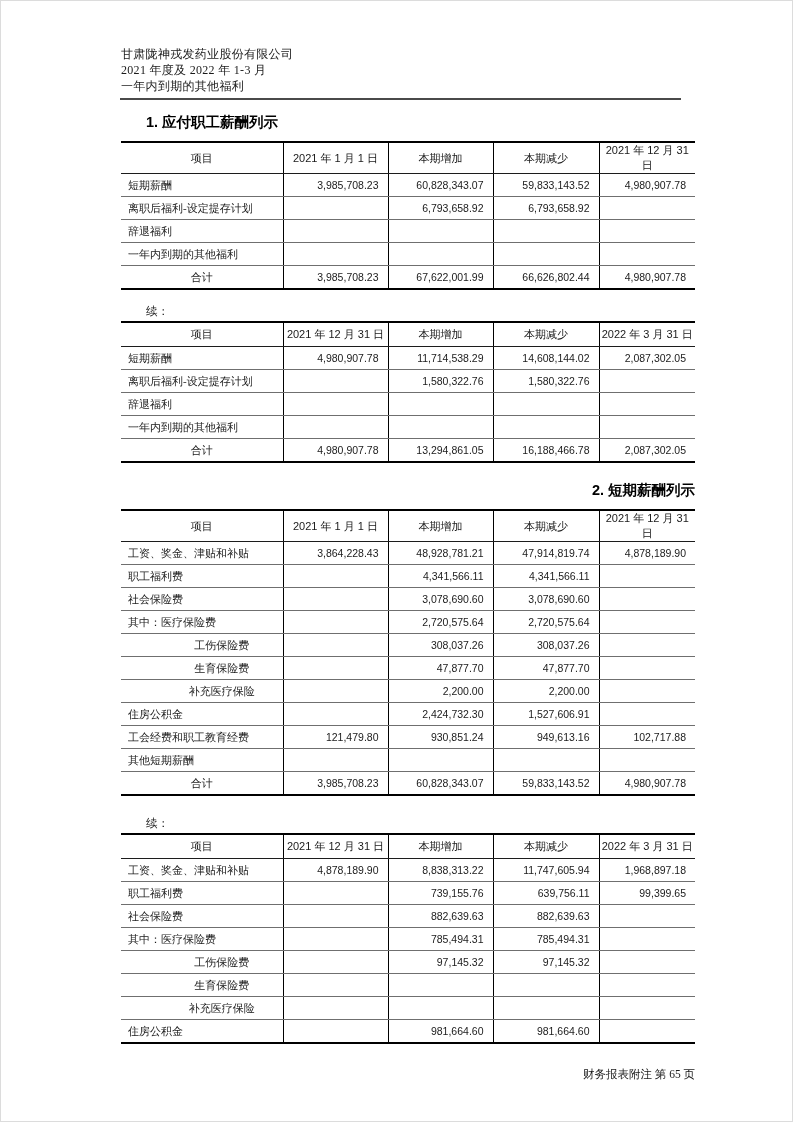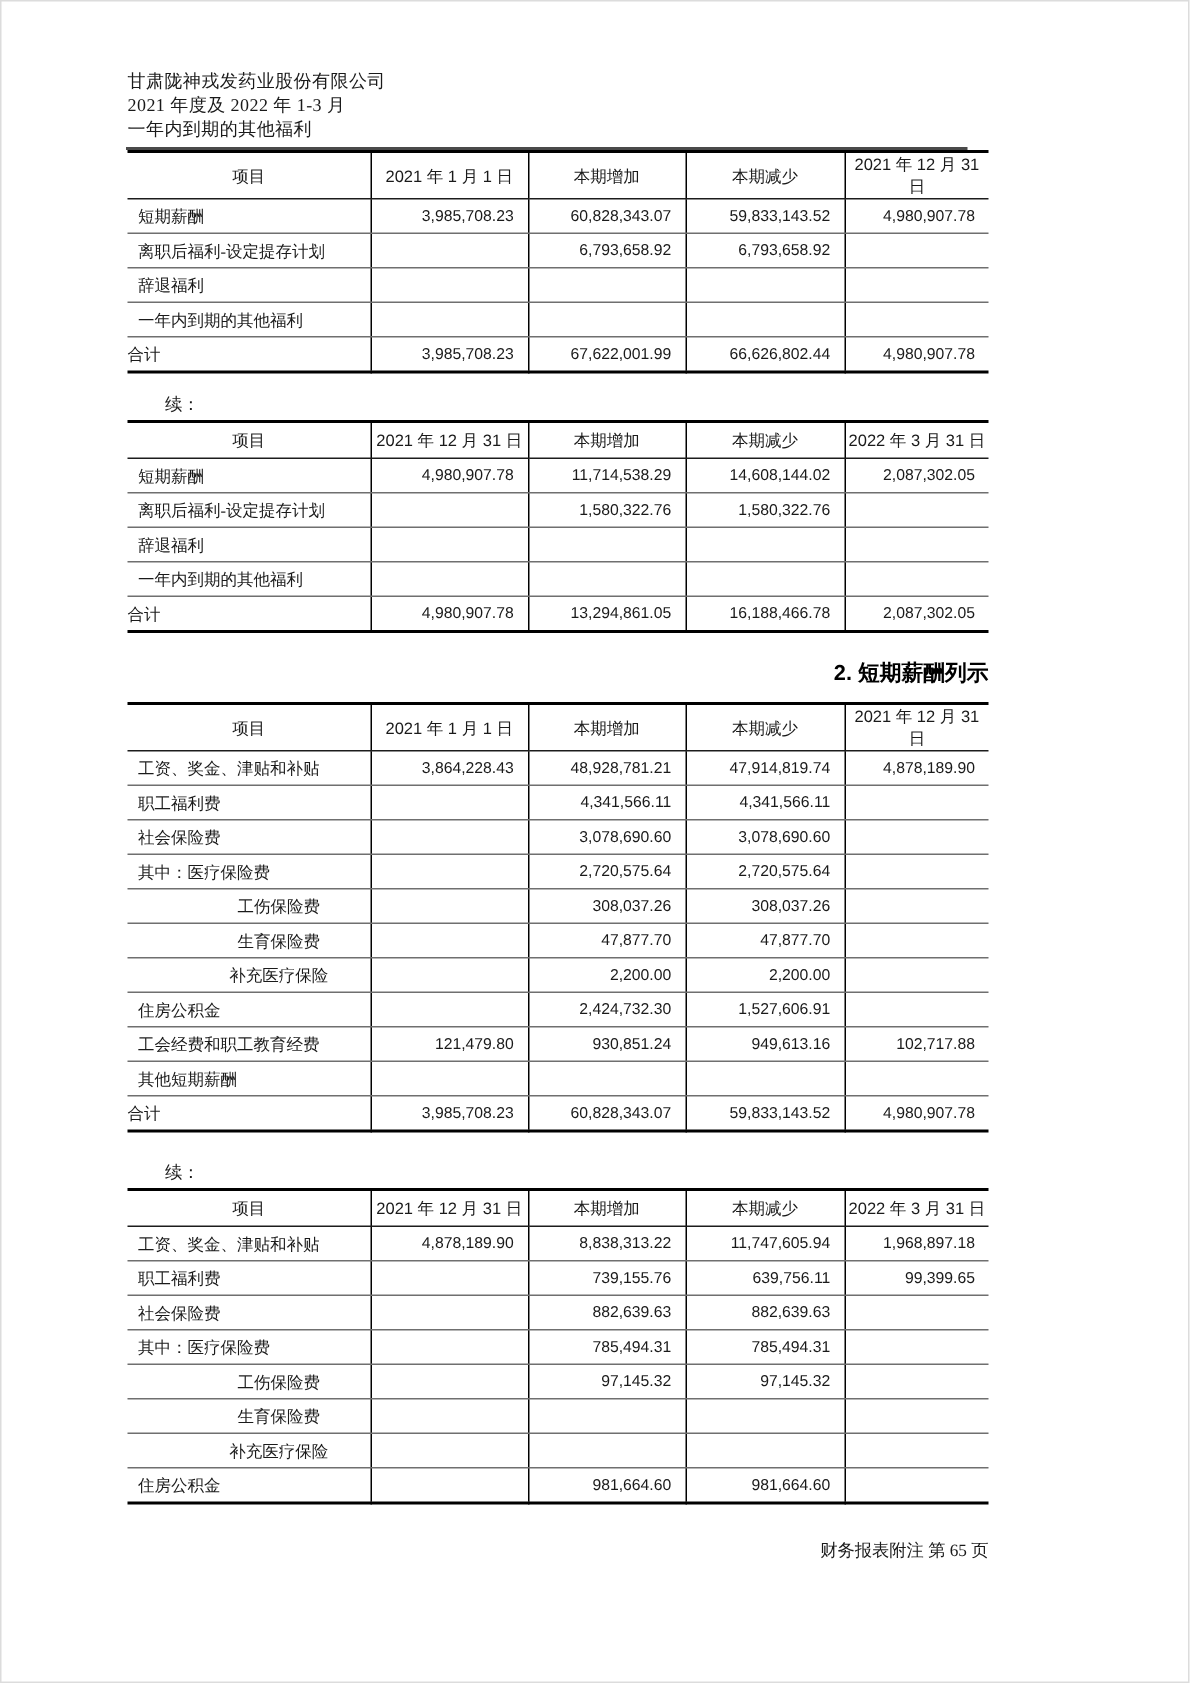--- a/index.html
+++ b/index.html
@@ -5,21 +5,21 @@
   html,body{margin:0;padding:0;}
   body{
     width:793px;height:1122px;
     background:#ffffff;
     box-sizing:border-box;
     border:1px solid #dcdcdc;
     font-family:"Liberation Serif","DejaVu Serif",serif;
     color:#1a1a1a;
     overflow:hidden;
   }
-  .content{margin-left:84px;width:574px;}
+  .content{margin-left:120px;width:574px;}
 
   
   .doc-header{padding-top:45px;font-size:12px;line-height:16px;}
   .doc-header .line{white-space:nowrap;letter-spacing:0.3px;}
   .header-rule{
     height:0;border:none;border-top:2px solid #4a4a4a;
     margin:4px 0 0 -1px;width:561px;
   }
 
   
@@ -46,21 +46,21 @@
     font-weight:normal;font-size:11px;height:23px;
     text-align:center;border-bottom:1.4px solid #1c1c1c;
   }
   td{height:22px;font-size:11px;}
   td,th{border-right:1px solid #000;padding:0;vertical-align:middle;}
   td:last-child,th:last-child{border-right:none;}
   tbody td{border-bottom:1px solid #6f6f6f;}
   tbody tr:last-child td{border-bottom:none;}
   td.lbl{padding-left:7px;text-align:left;white-space:nowrap;}
   td.lbl.indent{padding-left:40px;text-align:center;}
-  td.lbl.total{padding-left:0;}
+  td.lbl.total{text-align:center;padding-left:0;}
   td.num{
     text-align:right;padding-right:9px;
     font-family:"Liberation Sans","DejaVu Sans",sans-serif;
     font-size:10.5px;white-space:nowrap;
   }
 
   
   .footer{margin-top:23px;text-align:right;font-size:11.5px;}
 </style>
 </head>
@@ -68,20 +68,21 @@
 
 <div class="content">
 
   <div class="doc-header">
     <div class="line">甘肃陇神戎发药业股份有限公司</div>
     <div class="line">2021 年度及 2022 年 1-3 月</div>
     <div class="line">一年内到期的其他福利</div>
   </div>
   <hr class="header-rule">
 
+  <h2 class="section">1. 应付职工薪酬列示</h2>
 
   <table>
     <colgroup>
         <col class="cl">
         <col class="c1">
         <col class="c2">
         <col class="c3">
         <col class="c4">
       </colgroup>
   <thead>

